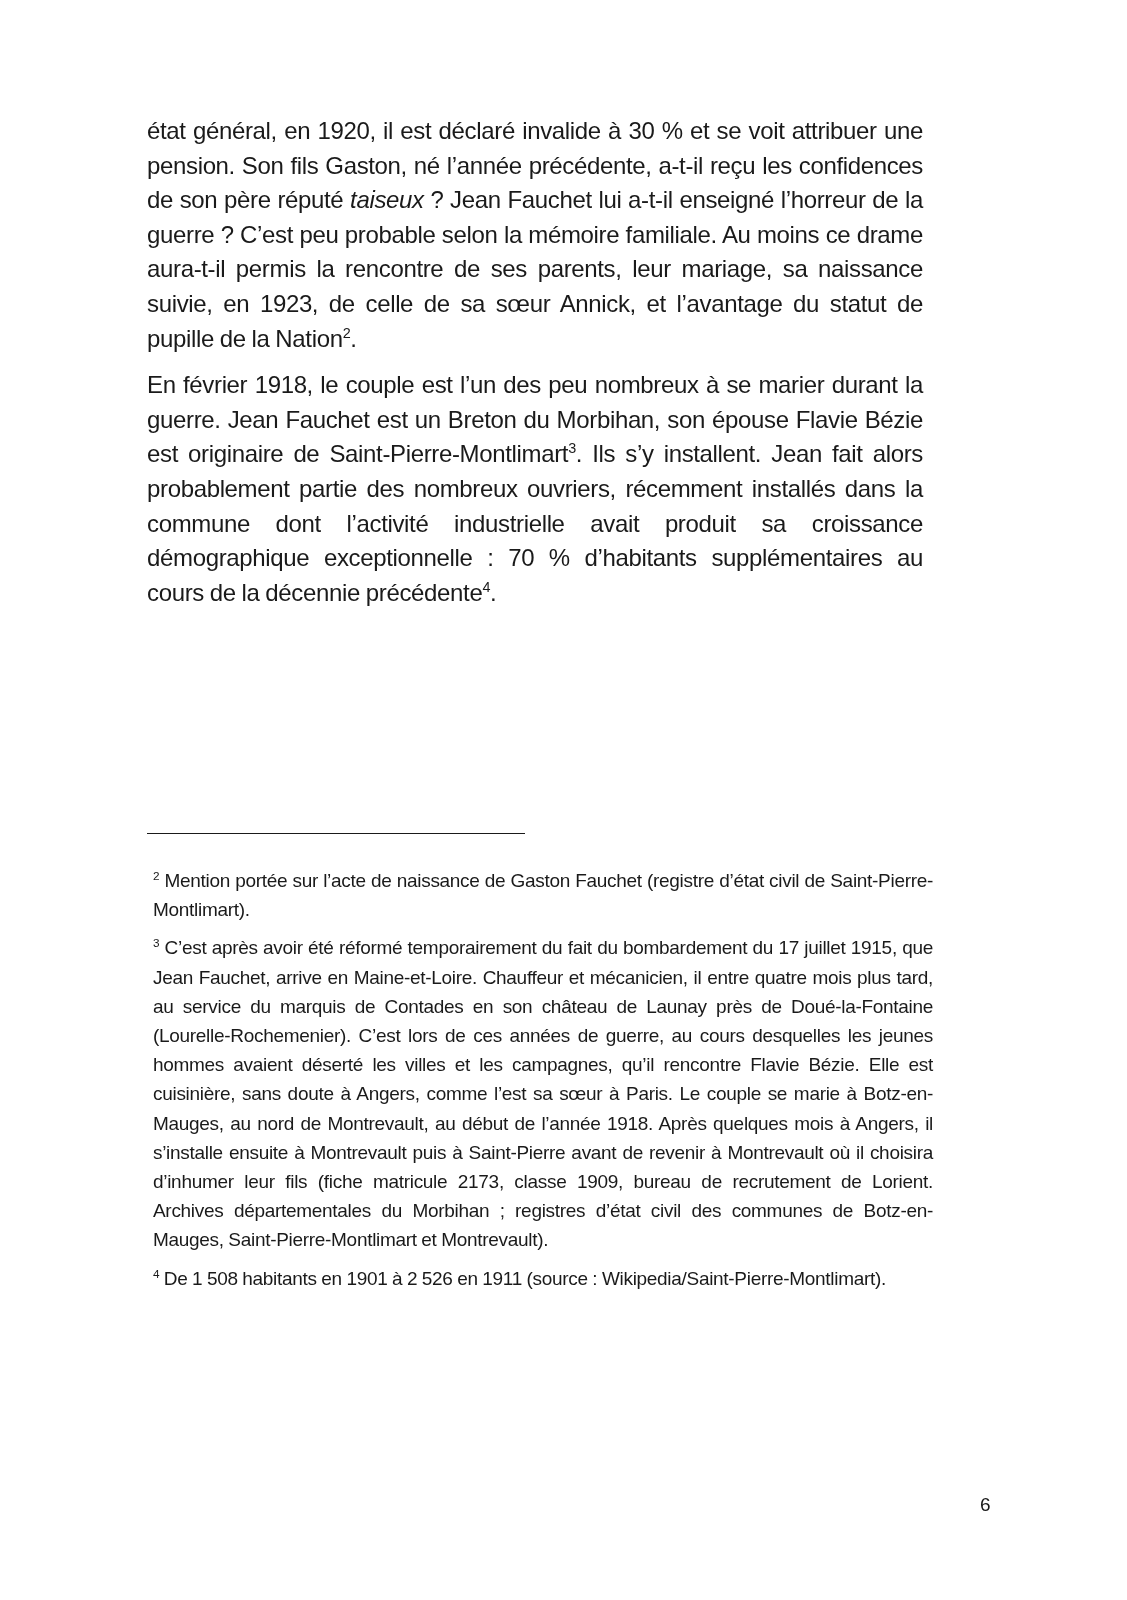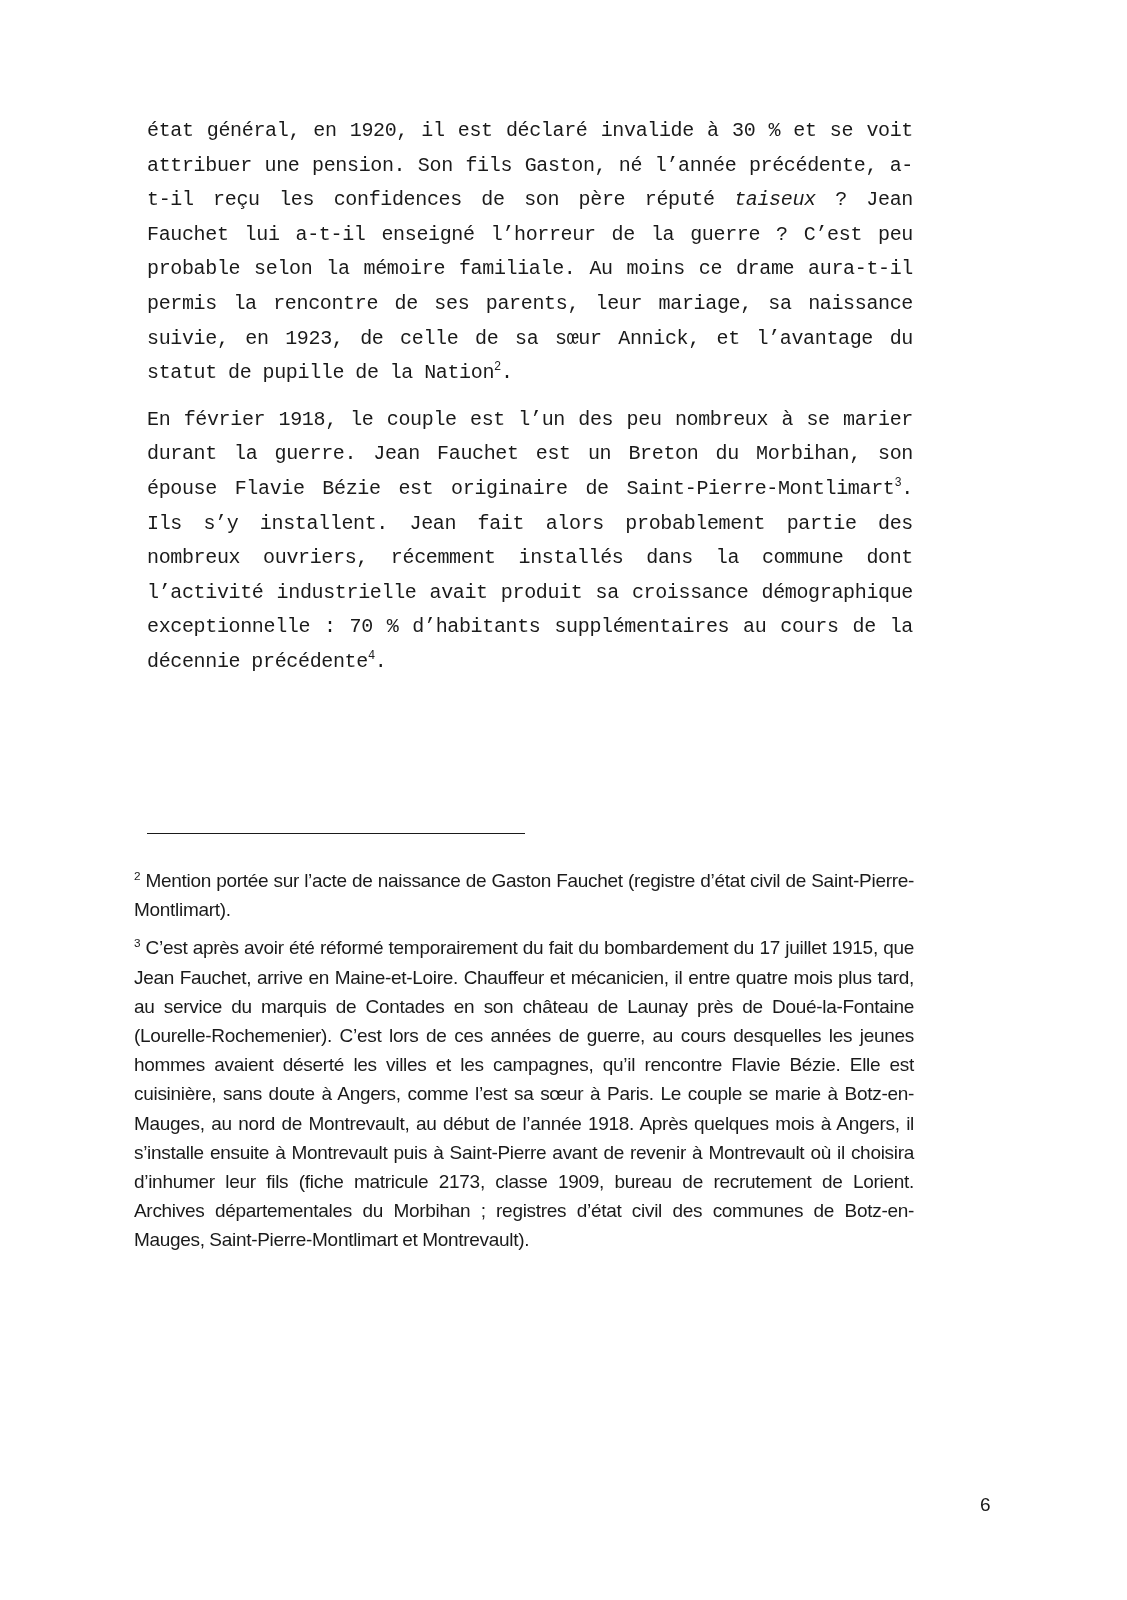--- a/index.html
+++ b/index.html
@@ -1,36 +1,37 @@
 <!DOCTYPE html>
 <html><head>
 <meta charset="utf-8">
 <style>
   html, body { margin: 0; padding: 0; background: #ffffff; }
   body { width: 1127px; height: 1600px; position: relative; overflow: hidden; color: #1a1a1a; }
   .page { position: absolute; left: 147px; top: 114px; width: 780px; }
-  .body-text { font-family: Liberation Mono, monospace; font-size: 20px; line-height: 34.6px; text-align: justify; margin: 0 14px 12px 0; letter-spacing: -0.35px; word-spacing: -0.5px; }
+  .body-text { font-family: Liberation Sans, sans-serif; font-size: 24px; line-height: 34.6px; text-align: justify; margin: 0 4px 12px 0; letter-spacing: -0.35px; word-spacing: -0.5px; }
   .body-text i { font-style: italic; }
   sup { font-size: 0.6em; line-height: 0; vertical-align: super; }
   .rule { position: absolute; left: 147px; top: 833px; width: 378px; height: 0; border-top: 1.5px solid #1a1a1a; }
-  .notes { position: absolute; left: 134px; top: 866px; width: 780px; }
+  .notes { position: absolute; left: 153px; top: 866px; width: 780px; }
   .note { font-family: "Liberation Sans", sans-serif; font-size: 19px; line-height: 29.2px; text-align: justify; margin: 0 0 9px 0; letter-spacing: -0.3px; word-spacing: -0.4px; }
   .note sup { font-size: 0.62em; }
   .page-number { position: absolute; left: 980px; top: 1494px; font-family: "Liberation Sans", sans-serif; font-size: 19px; color: #1a1a1a; }
 </style>
 </head>
 <body>
 
 <div class="page">
   <p class="body-text"><span>état général, en 1920, il est déclaré invalide à 30 % et se voit attribuer une pension. Son fils Gaston, né l’année précédente, a-t-il reçu les confidences de son père réputé </span><i>taiseux</i><span> ? Jean Fauchet lui a-t-il enseigné l’horreur de la guerre ? C’est peu probable selon la mémoire familiale. Au moins ce drame aura-t-il permis la rencontre de ses parents, leur mariage, sa naissance suivie, en 1923, de celle de sa sœur Annick, et l’avantage du statut de pupille de la Nation</span><sup>2</sup><span>.</span></p>
 
   <p class="body-text"><span>En février 1918, le couple est l’un des peu nombreux à se marier durant la guerre. Jean Fauchet est un Breton du Morbihan, son épouse Flavie Bézie est originaire de Saint-Pierre-Montlimart</span><sup>3</sup><span>. Ils s’y installent. Jean fait alors probablement partie des nombreux ouvriers, récemment installés dans la commune dont l’activité industrielle avait produit sa croissance démographique exceptionnelle : 70 % d’habitants supplémentaires au cours de la décennie précédente</span><sup>4</sup><span>.</span></p>
 
 </div>
 
 <div class="rule"></div>
 
 <div class="notes">
   <p class="note"><sup>2</sup><span> Mention portée sur l’acte de naissance de Gaston Fauchet (registre d’état civil de Saint-Pierre-Montlimart).</span></p>
   <p class="note"><sup>3</sup><span> C’est après avoir été réformé temporairement du fait du bombardement du 17 juillet 1915, que Jean Fauchet, arrive en Maine-et-Loire. Chauffeur et mécanicien, il entre quatre mois plus tard, au service du marquis de Contades en son château de Launay près de Doué-la-Fontaine (Lourelle-Rochemenier). C’est lors de ces années de guerre, au cours desquelles les jeunes hommes avaient déserté les villes et les campagnes, qu’il rencontre Flavie Bézie. Elle est cuisinière, sans doute à Angers, comme l’est sa sœur à Paris. Le couple se marie à Botz-en-Mauges, au nord de Montrevault, au début de l’année 1918. Après quelques mois à Angers, il s’installe ensuite à Montrevault puis à Saint-Pierre avant de revenir à Montrevault où il choisira d’inhumer leur fils (fiche matricule 2173, classe 1909, bureau de recrutement de Lorient. Archives départementales du Morbihan ; registres d’état civil des communes de Botz-en-Mauges, Saint-Pierre-Montlimart et Montrevault).</span></p>
+  <p class="note"><sup>4</sup><span> De 1 508 habitants en 1901 à 2 526 en 1911 (source : Wikipedia/Saint-Pierre-Montlimart).</span></p>
 </div>
 
 <div class="page-number">6</div>
 
 </body></html>

